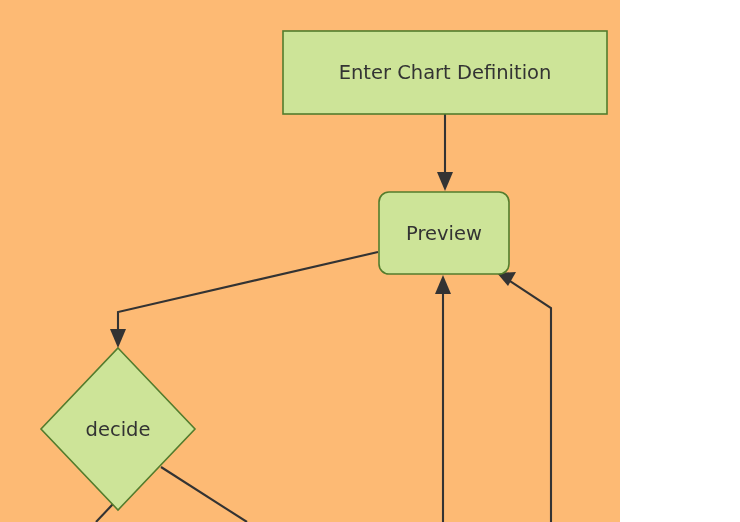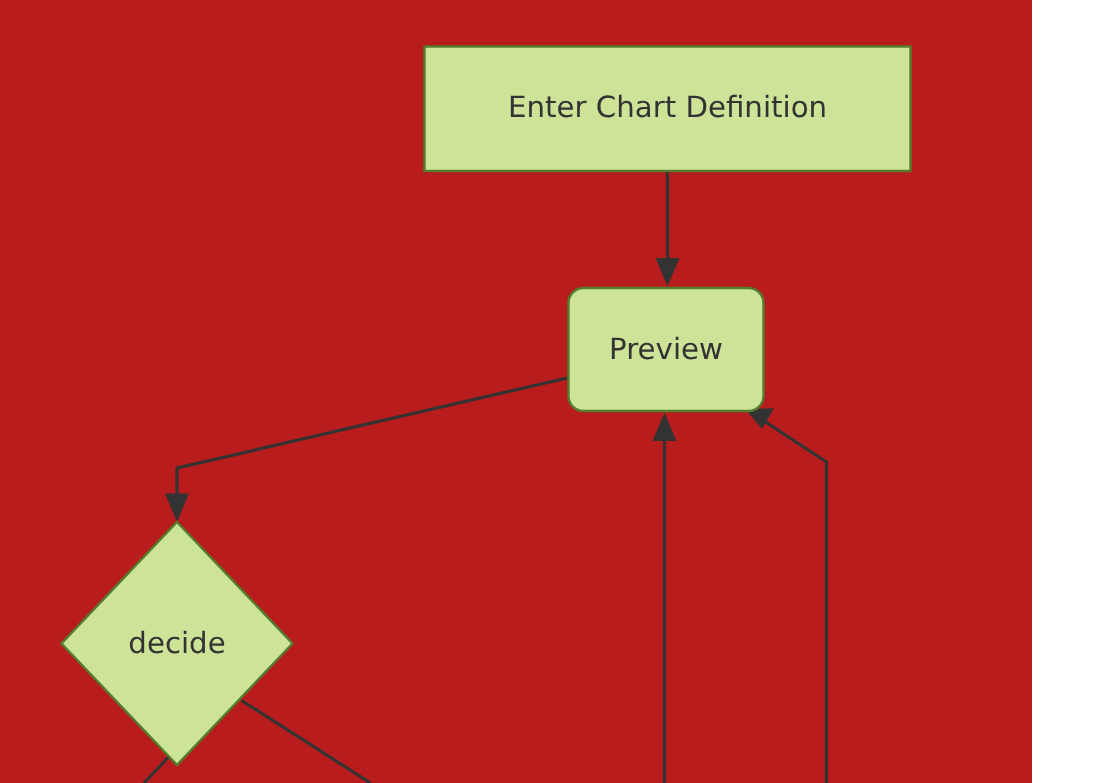--- a/index.html
+++ b/index.html
@@ -9,23 +9,23 @@
     background: #ffffff;
   }
   body {
     width: 740px;
     height: 522px;
     overflow: hidden;
     font-family: "DejaVu Sans", "Liberation Sans", sans-serif;
   }
   #diagram-root {
     position: relative;
-    width: 688px;
+    width: 620px;
     height: 522px;
-    background: #b91c1c;
+    background: #fdba74;
   }
   svg#flowchart-svg {
     position: absolute;
     top: 0;
     left: 0;
     width: 740px;
     height: 522px;
     display: block;
   }
   .node-shape {

